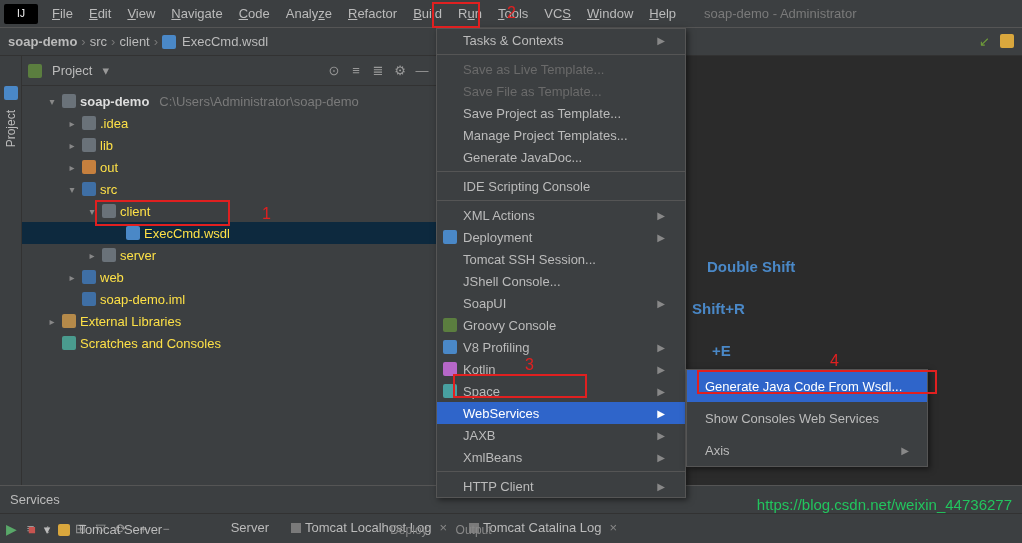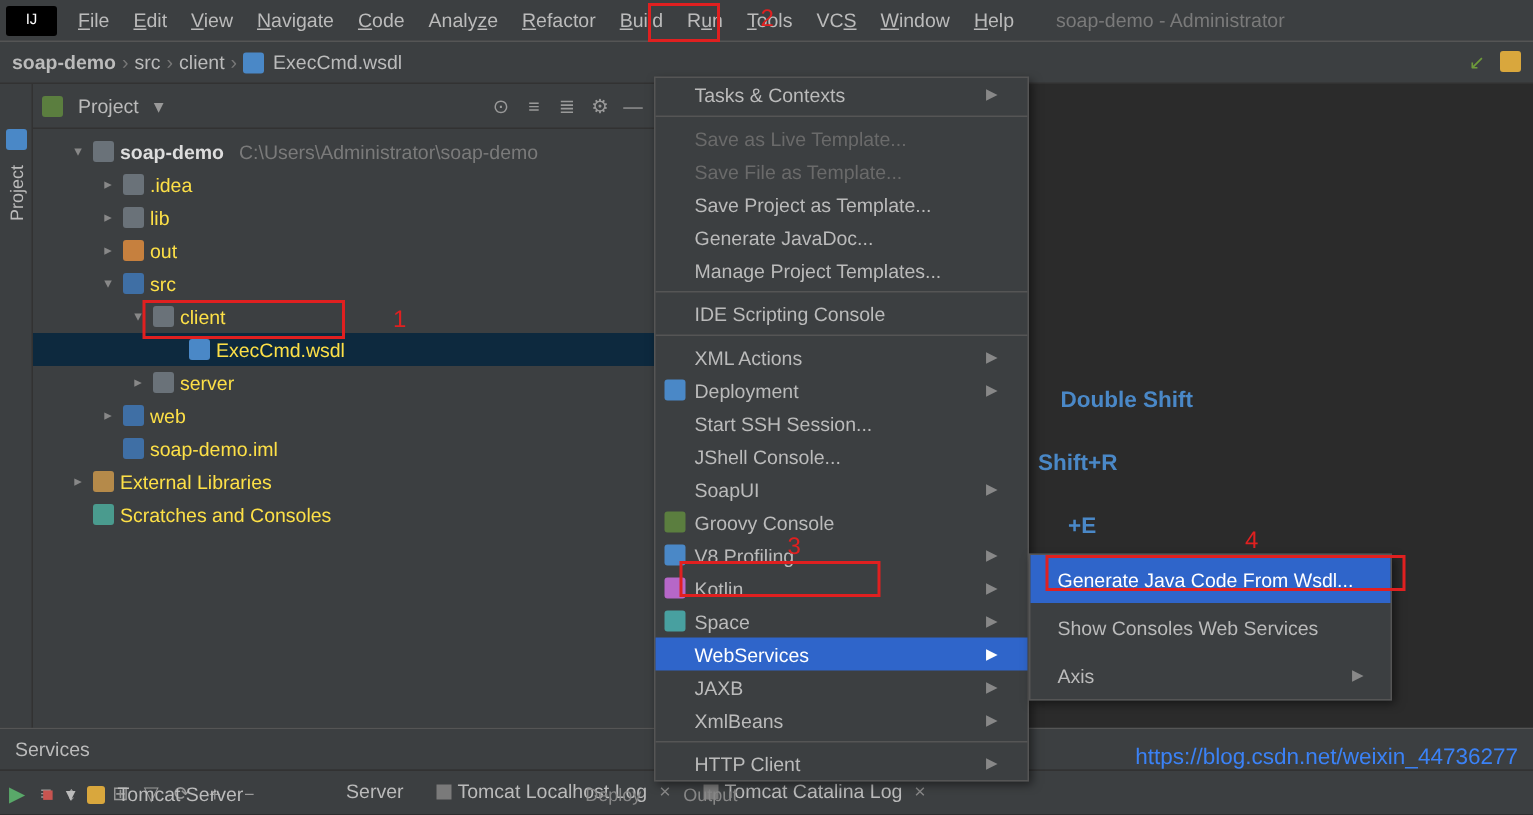--- a/index.html
+++ b/index.html
@@ -90,21 +90,20 @@
     flex:1; background:#2b2b2b; position:relative;font-weight:bold;
   }
   .hint {
     position:absolute; left:270px; color:#4a88c7; font-size:15px;
   }
   
   .dropdown {
     position:absolute; left:436px; top:28px; width:250px;
     background:#3c3f41; border:1px solid #555; box-shadow:2px 2px 6px rgba(0,0,0,.5);
     z-index:10;
-    margin-top:23px;
   }
   .dropdown .mi {
     display:flex; align-items:center; height:22px; padding:0 20px 0 26px;
     position:relative; color:#bbb;
   }
   .dropdown .mi .ico { position:absolute; left:6px; width:14px;height:14px;border-radius:2px; }
   .dropdown .mi .arr { margin-left:auto; color:#888; font-size:10px; }
   .dropdown .mi .shortcut { margin-left:auto; color:#888; font-size:12px; }
   .dropdown .mi.disabled { color:#6a6a6a; }
   .dropdown .mi.highlight { background:#2f65ca; color:#fff; }
@@ -129,21 +128,21 @@
   .bottompanel {
     height:30px; background:#3c3f41; border-top:1px solid #323232;
     display:flex; align-items:center; padding:0 6px; gap:10px;
   }
   .bottompanel .run { color:#59a869; font-size:14px; }
   .bottompanel .btn { color:#999; font-size:13px; }
   .bottompanel .tabs { display:flex; gap:6px; margin-left:40px; }
   .bottompanel .tab { display:flex;align-items:center;gap:4px;padding:2px 8px;border-bottom:2px solid transparent;color:#bbb; }
   .bottompanel .tab .x { color:#888;margin-left:4px; }
   .watermark {
-    position:absolute; right:10px; bottom:30px; color:#3b82f6; font-size:15px;
+    position:absolute; right:10px; bottom:30px; color:#22c55e; font-size:15px;
     z-index:30; font-family: Arial, sans-serif;
   }
 </style>
 </head>
 <body>
 
 <div class="menubar">
   <div class="logo">IJ</div>
   <div class="menuitem"><u>F</u><span title="File"></span>ile</div>
   <div class="menuitem"><u>E</u>dit</div>
@@ -274,41 +273,41 @@
   <div class="mi disabled">
       <span>Save as Live Template...</span>
     </div>
   <div class="mi disabled">
       <span>Save File as Template...</span>
     </div>
   <div class="mi">
       <span>Save Project as Template...</span>
     </div>
   <div class="mi">
+      <span>Manage Project Templates...</span>
+    </div>
+  <div class="mi">
       <span>Generate JavaDoc...</span>
-    </div>
-  <div class="mi">
-      <span>Manage Project Templates...</span>
     </div>
   <div class="sep"></div>
   <div class="mi">
       <span>IDE Scripting Console</span>
     </div>
   <div class="sep"></div>
   <div class="mi">
       <span>XML Actions</span>
       <span class="arr">▶</span>
     </div>
   <div class="mi">
       <span class="ico" style="background:#4a88c7"></span>
       <span>Deployment</span>
       <span class="arr">▶</span>
     </div>
   <div class="mi">
-      <span>Start SSH Session...</span>
+      <span>Tomcat SSH Session...</span>
     </div>
   <div class="mi">
       <span>JShell Console...</span>
     </div>
   <div class="mi">
       <span>SoapUI</span>
       <span class="arr">▶</span>
     </div>
   <div class="mi">
       <span class="ico" style="background:#5b7e3f"></span>

